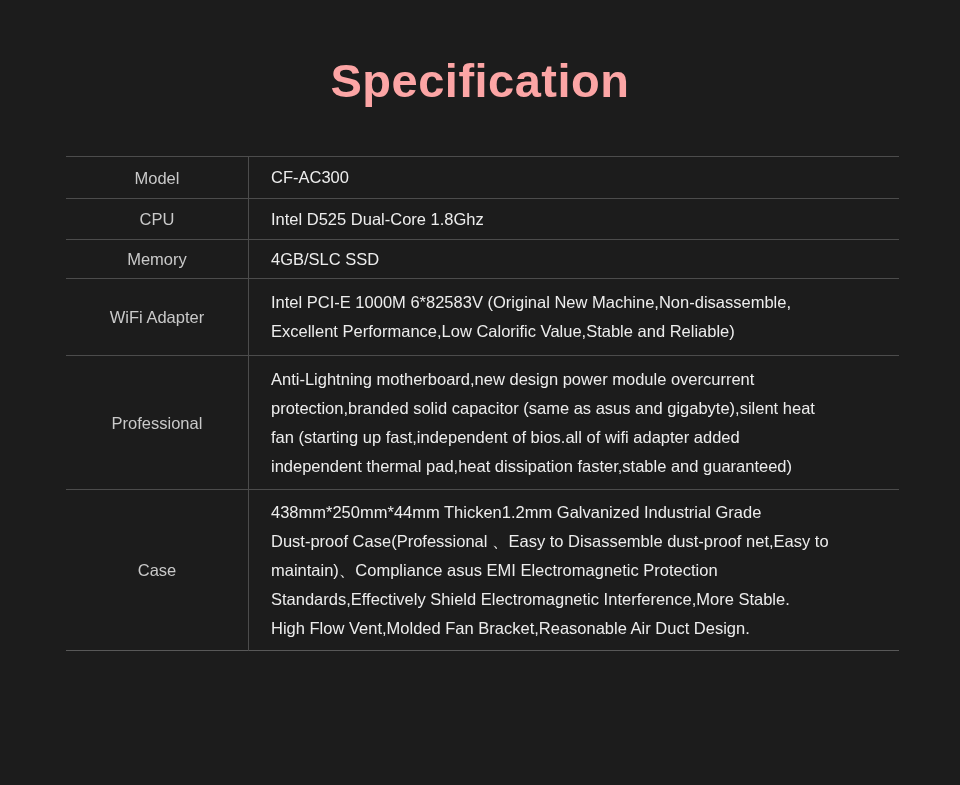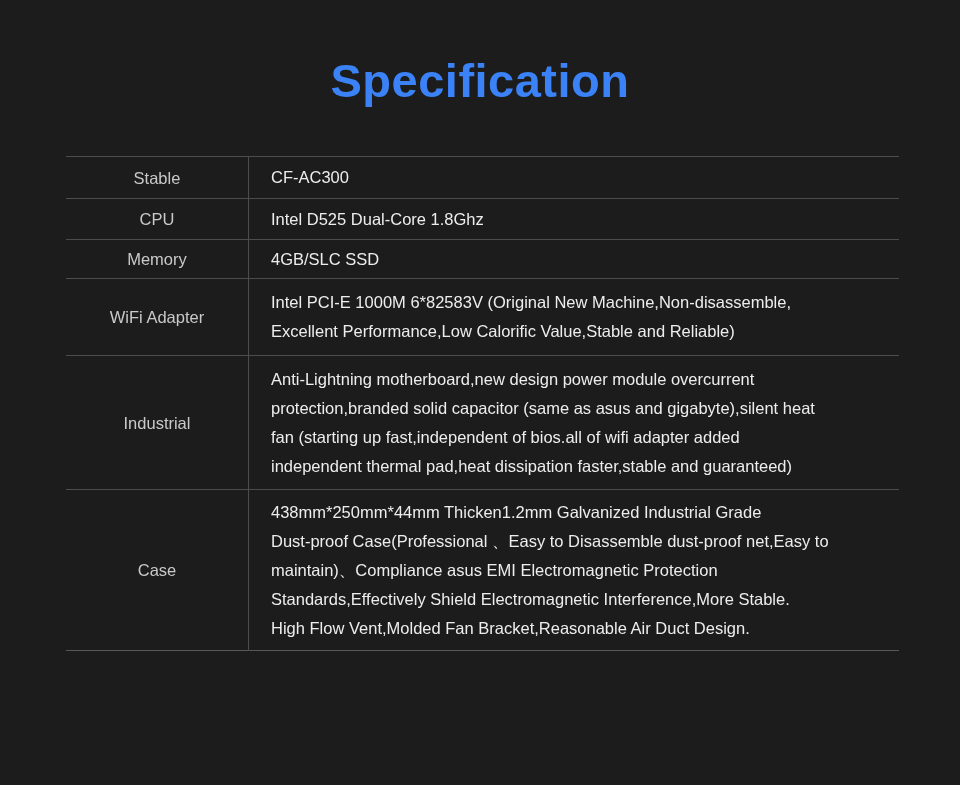--- a/index.html
+++ b/index.html
@@ -25,21 +25,21 @@
   
   .title {
     position: absolute;
     left: 0;
     top: 52px;
     width: 960px;
     text-align: center;
     font-size: 47px;
     font-weight: bold;
     letter-spacing: 0.5px;
-    color: #3b82f6;
+    color: #fca5a5;
     line-height: 58px;
     white-space: nowrap;
   }
 
   
   .spec-table {
     position: absolute;
     left: 66px;
     top: 156px;
     width: 833px;
@@ -97,21 +97,21 @@
 <body>
 
 <div class="page">
 
   <div class="title">Specification</div>
 
   <table class="spec-table">
     <tbody>
 
       <tr class="r-model">
-        <td class="label-cell">Stable</td>
+        <td class="label-cell">Model</td>
         <td class="value-cell">
           <span class="value-line">CF-AC300</span>
         </td>
       </tr>
 
       <tr class="r-cpu">
         <td class="label-cell">CPU</td>
         <td class="value-cell">
           <span class="value-line">Intel D525 Dual-Core 1.8Ghz</span>
         </td>
@@ -127,21 +127,21 @@
 
       <tr class="r-wifi">
         <td class="label-cell">WiFi Adapter</td>
         <td class="value-cell">
           <span class="value-line">Intel PCI-E 1000M 6*82583V (Original New Machine,Non-disassemble,</span>
           <span class="value-line">Excellent  Performance,Low Calorific Value,Stable and Reliable)</span>
         </td>
       </tr>
 
       <tr class="r-mb">
-        <td class="label-cell">Industrial</td>
+        <td class="label-cell">Professional</td>
         <td class="value-cell">
           <span class="value-line">Anti-Lightning motherboard,new design power module overcurrent</span>
           <span class="value-line">protection,branded solid capacitor (same as asus and gigabyte),silent heat</span>
           <span class="value-line">fan (starting up fast,independent of bios.all of wifi adapter added</span>
           <span class="value-line">independent thermal pad,heat dissipation faster,stable and guaranteed)</span>
         </td>
       </tr>
 
 
       <tr class="r-case">

